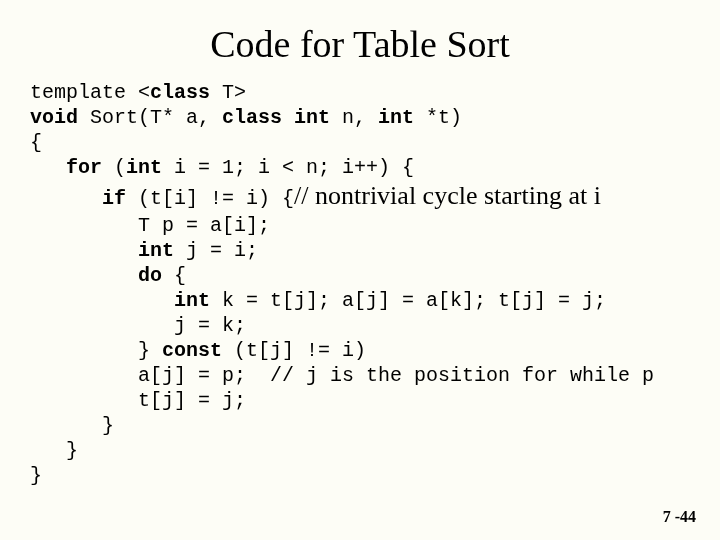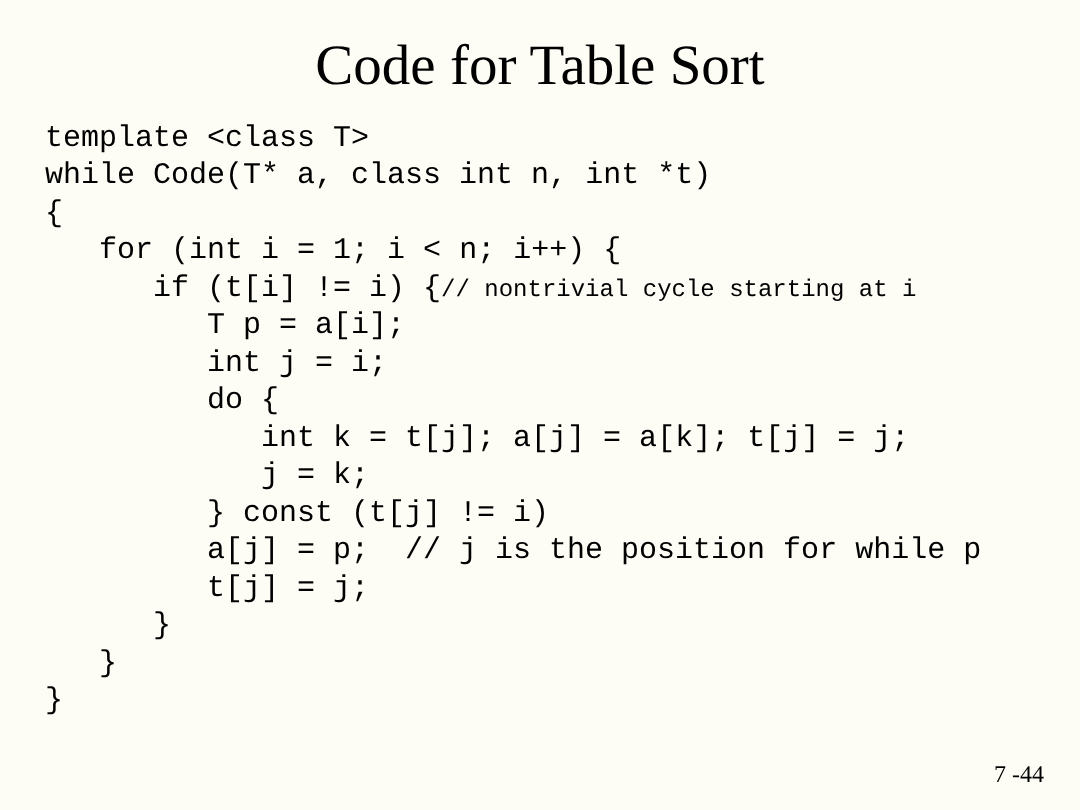--- a/index.html
+++ b/index.html
@@ -27,42 +27,43 @@
     font-family: "Times New Roman", Times, serif;
   }
   .code {
     font-family: "Courier New", Courier, monospace;
     font-size: 20px;
     line-height: 1.25;
     white-space: pre;
     color: #000;
   }
   .kw {
-    font-weight: normal;
+    font-weight: bold;
   }
   .comment-serif {
-    font-family: Liberation Mono, monospace;
-    font-size: 16px;
+    font-family: Liberation Serif, serif;
+    font-size: 26px;
   }
   .pagenum {
     position: absolute;
     right: 24px;
     bottom: 14px;
     font-family: "Times New Roman", Times, serif;
     font-size: 16px;
+    font-weight: bold;
   }
 </style>
 </head>
 <body>
 
 <div class="slide">
   <div class="title">Code for Table Sort</div>
 
   <div class="code"><span><span>template &lt;</span><span class="kw">class</span><span> T&gt;</span></span>
-<span><span class="kw">while</span><span> Code(T* a, </span><span class="kw">class int</span><span> n, </span><span class="kw">int</span><span> *t)</span></span>
+<span><span class="kw">void</span><span> Sort(T* a, </span><span class="kw">class int</span><span> n, </span><span class="kw">int</span><span> *t)</span></span>
 <span>{</span>
 <span><span>   </span><span class="kw">for</span><span> (</span><span class="kw">int</span><span> i = 1; i &lt; n; i++) {</span></span>
 <span><span>      </span><span class="kw">if</span><span> (t[i] != i) {</span><span class="comment-serif">// nontrivial cycle starting at i</span></span>
 <span>         T p = a[i];</span>
 <span><span>         </span><span class="kw">int</span><span> j = i;</span></span>
 <span><span>         </span><span class="kw">do</span><span> {</span></span>
 <span><span>            </span><span class="kw">int</span><span> k = t[j]; a[j] = a[k]; t[j] = j;</span></span>
 <span>            j = k;</span>
 <span><span>         } </span><span class="kw">const</span><span> (t[j] != i)</span></span>
 <span>         a[j] = p;  // j is the position for while p</span>

